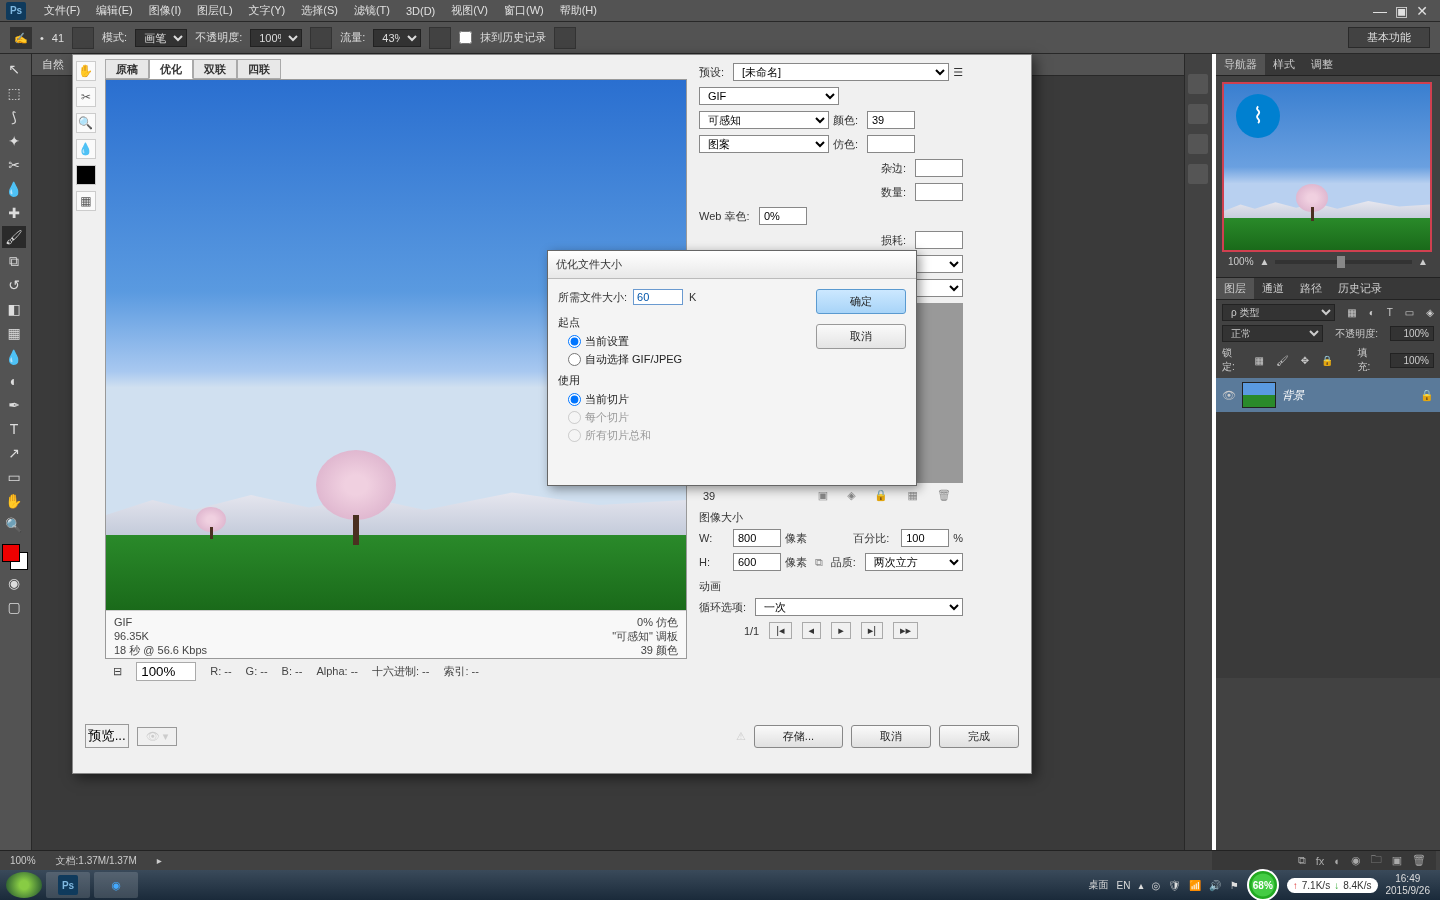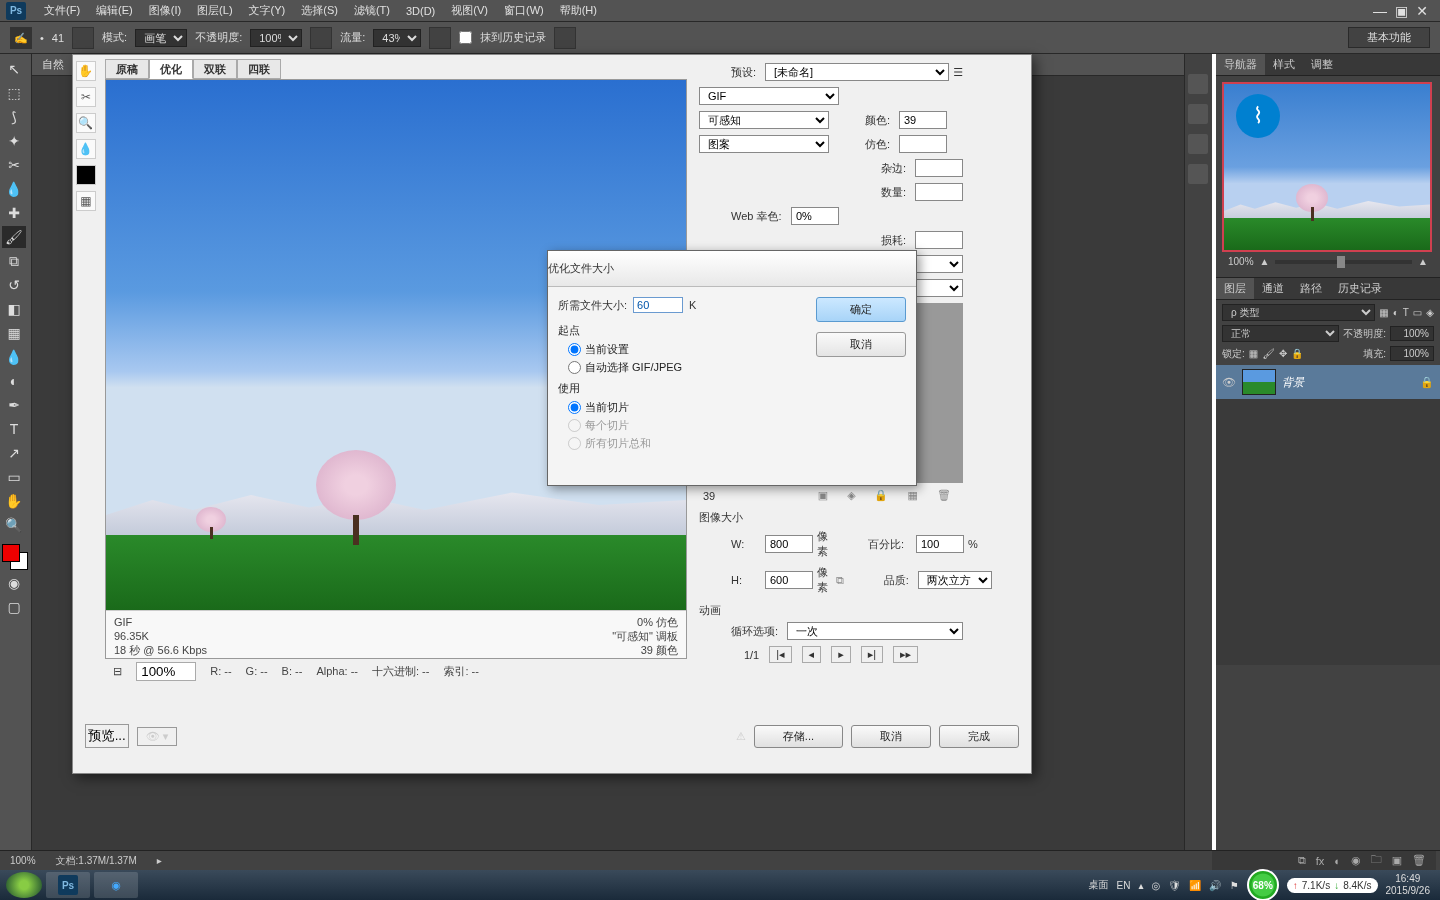--- a/index.html
+++ b/index.html
@@ -57,34 +57,34 @@
 .tree2 .tree-crown { width: 30px; height: 25px; }
 .tree2 .tree-trunk { width: 3px; height: 12px; }
 .sfw-info { position: absolute; bottom: 0; left: 0; right: 0; height: 48px; background: #f8f8f8; border-top: 1px solid #ccc; padding: 4px 8px; color: #444; font-size: 11px; display: flex; justify-content: space-between; }
 .sfw-info-left { line-height: 14px; }
 .sfw-info-right { text-align: right; line-height: 14px; }
 .sfw-bottom-bar { height: 24px; display: flex; align-items: center; gap: 14px; padding: 2px 8px; color: #444; font-size: 11px; }
 .sfw-zoom { width: 60px; border: 1px solid #aaa; padding: 1px 4px; background: #fff; }
 
 .sfw-right { width: 280px; padding: 8px; color: #333; font-size: 11px; }
 .sfw-row { display: flex; align-items: center; gap: 4px; margin-bottom: 6px; }
-.sfw-lbl { min-width: 30px; color: #333; margin-left: 32px; }
+.sfw-lbl { min-width: 30px; color: #333; }
 .sfw-select { flex: 1; border: 1px solid #888; background: #fff; padding: 1px 4px; height: 18px; font-size: 11px; }
 .sfw-input { width: 48px; border: 1px solid #888; background: #fff; padding: 1px 4px; height: 18px; font-size: 11px; }
 .sfw-color-table { width: 190px; height: 180px; background: #999; margin: 6px 0 6px auto; position: relative; }
 .color-swatches-row { position: absolute; top: -14px; left: 0; right: 0; height: 14px; display: flex; }
 .color-sw { width: 12px; height: 12px; border: 1px solid #555; }
 .sfw-section-title { margin: 8px 0 4px; color: #333; }
 .sfw-buttons { height: 30px; display: flex; align-items: center; justify-content: flex-end; gap: 8px; padding: 0 12px; }
 .sfw-btn { padding: 3px 28px; background: linear-gradient(#fafafa,#e0e0e0); border: 1px solid #888; border-radius: 3px; font-size: 11px; color: #222; }
 .preview-btn { padding: 2px 2px; border: 1px solid #999; background: #f0f0f0; }
 
 
 .opt-dialog { position: absolute; left: 515px; top: 196px; width: 370px; height: 236px; background: #f4f4f4; border: 1px solid #666; box-shadow: 3px 3px 10px rgba(0,0,0,0.4); z-index: 10; }
-.opt-dlg-title { background: linear-gradient(#fff,#e8e8e8); height: 36px; display: flex; align-items: center; padding: 0 0; font-size: 11px; color: #333; border-bottom: 1px solid #bbb; }
+.opt-dlg-title { background: linear-gradient(#fff,#e8e8e8); height: 28px; display: flex; align-items: center; padding: 0 8px; font-size: 11px; color: #333; border-bottom: 1px solid #bbb; }
 .opt-dlg-body { display: flex; padding: 10px; gap: 12px; }
 .opt-dlg-left { flex: 1; color: #333; }
 .opt-dlg-right { width: 90px; display: flex; flex-direction: column; gap: 10px; }
 .opt-dlg-btn { padding: 4px 0; background: linear-gradient(#cce8ff,#a8d4f8); border: 1px solid #5a9ad0; border-radius: 3px; text-align: center; font-size: 11px; color: #222; }
 .opt-dlg-btn.cancel { background: linear-gradient(#fafafa,#e4e4e4); border-color: #999; }
 .opt-field-row { display: flex; align-items: center; gap: 6px; margin-bottom: 10px; }
 .opt-field-input { width: 50px; border: 1px solid #6a9ad0; background: #fff; padding: 1px 3px; font-size: 11px; color: #05a; }
 .opt-group-label { font-size: 11px; color: #222; margin: 6px 0 4px; }
 .opt-radio-row { display: flex; align-items: center; gap: 4px; margin: 3px 0 3px 10px; font-size: 11px; color: #222; }
 .opt-radio-row.disabled { color: #999; }
@@ -103,21 +103,21 @@
 .nav-thumb .tree { bottom: 26px; left: 72px; width: 32px; height: 40px; }
 .nav-thumb .tree .tree-crown { width: 32px; height: 28px; }
 .nav-thumb .tree .tree-trunk { width: 3px; height: 14px; }
 .wifi-badge { position: absolute; top: 10px; left: 12px; width: 44px; height: 44px; background: #0080d0; border-radius: 50%; display: flex; align-items: center; justify-content: center; color: #fff; font-size: 22px; }
 .nav-zoom-row { display: flex; align-items: center; gap: 6px; padding: 4px 6px; font-size: 10px; color: #ccc; }
 .nav-slider { flex: 1; height: 4px; background: #333; position: relative; }
 .nav-slider::after { content:''; position: absolute; left: 45%; top: -4px; width: 8px; height: 12px; background: #888; }
 
 .layers-panel { border-top: 1px solid #222; }
 .layer-controls { padding: 4px 6px; display: flex; flex-direction: column; gap: 4px; font-size: 10px; color: #ccc; }
-.layer-row { display: flex; align-items: center; gap: 4px; }
+.layer-row { display: flex; align-items: center; gap: 12px; }
 .layer-drop { background: #333; border: 1px solid #222; padding: 1px 4px; color: #ccc; flex: 1; font-size: 10px; }
 .layer-list { background: #3a3a3a; min-height: 300px; }
 .layer-item { display: flex; align-items: center; gap: 6px; padding: 4px 6px; background: #5a7a9a; }
 .layer-eye { width: 14px; text-align: center; }
 .layer-thumb { width: 34px; height: 26px; background: linear-gradient(#5a9ae0 50%, #2a8a2a 50%); border: 1px solid #222; }
 .layer-name { font-style: italic; color: #fff; }
 .layer-lock { margin-left: auto; color: #ddd; }
 
 
 .statusbar { position: absolute; bottom: 30px; left: 0; right: 0; height: 20px; background: #424242; display: flex; align-items: center; padding: 0 10px; gap: 20px; font-size: 10px; color: #ccc; border-top: 1px solid #222; }

